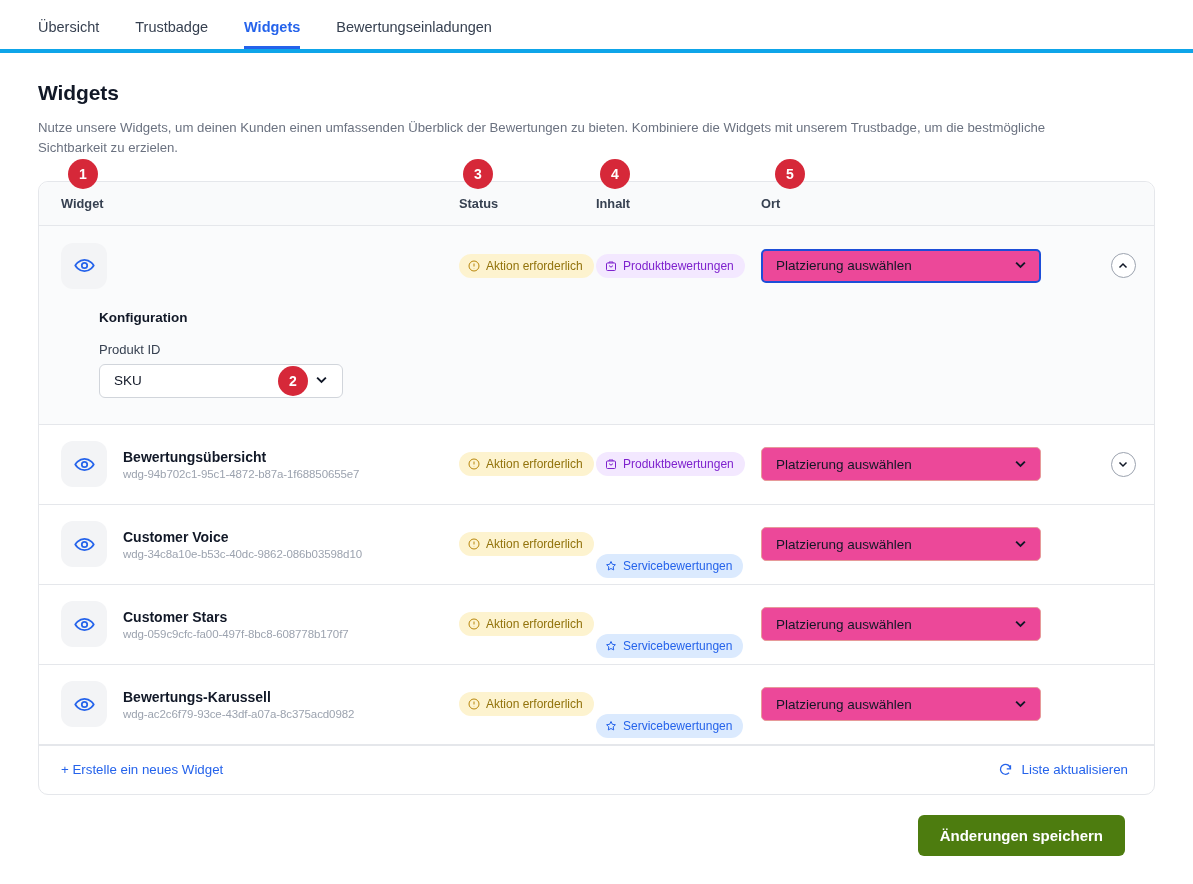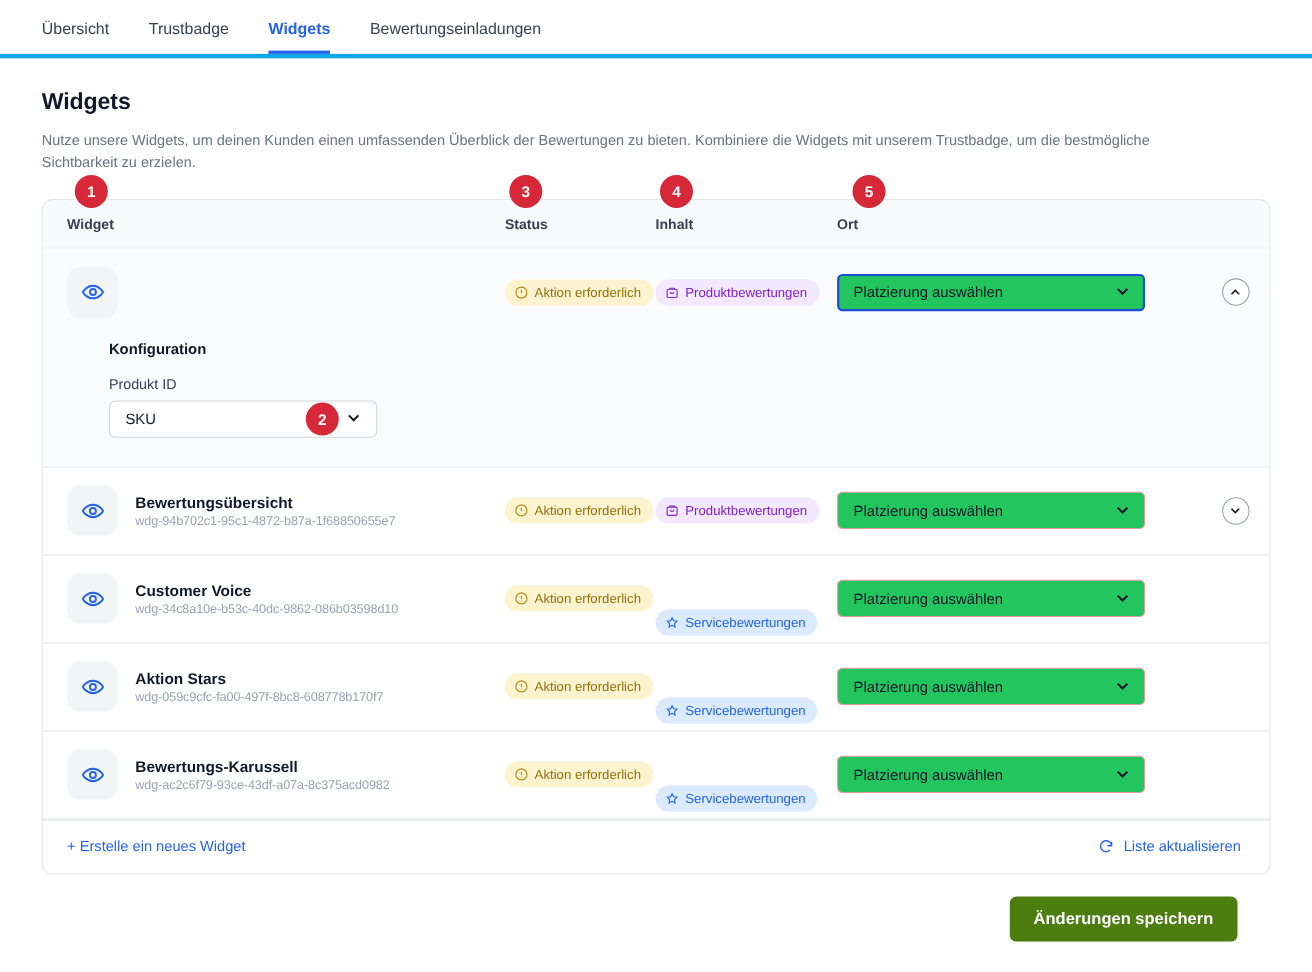--- a/index.html
+++ b/index.html
@@ -111,21 +111,21 @@
   .badge.service { background: #dbeafe; color: #2563eb; margin-top: 43px; }
 
   
   .sel {
     width: 280px; height: 34px;
     border-radius: 5px;
     display: flex; align-items: center; justify-content: space-between;
     padding: 0 12px 0 14px;
     font-size: 13.5px;
     cursor: pointer;
-    background: #22c55e;
+    background: #ec4899;
     border: 1px solid #e79a9a;
     color: #111827;
   }
   .sel.focused {
     border: 2px solid #1d4ed8;
     padding: 0 11px 0 13px;
   }
   .chev { font-size: 13px; color: #111827; line-height: 1; }
 
   
@@ -378,21 +378,21 @@
     <div class="rowgroup">
       <div class="row">
         <div class="col-widget widget-cell">
           <div class="eye-box">
             <svg width="21" height="21" viewBox="0 0 24 24" fill="none" stroke="#2563eb" stroke-width="2">
               <path d="M1.5 12S5 5.5 12 5.5 22.5 12 22.5 12 19 18.5 12 18.5 1.5 12 1.5 12Z"></path>
                 <circle cx="12" cy="12" r="3.1"></circle>
             </svg>
           </div>
           <div>
-            <div class="w-name">Aktion Stars</div>
+            <div class="w-name">Customer Stars</div>
             <div class="w-id">wdg-059c9cfc-fa00-497f-8bc8-608778b170f7</div>
           </div>
         </div>
         <div class="col-status">
           <span class="badge status">
             <svg width="12" height="12" viewBox="0 0 24 24" fill="none" stroke="#b8860b" stroke-width="2">
                 <circle cx="12" cy="12" r="10"></circle>
                 <path d="M12 7v6M12 16.5v.5"></path>
               </svg>
             <span>Aktion erforderlich</span>

